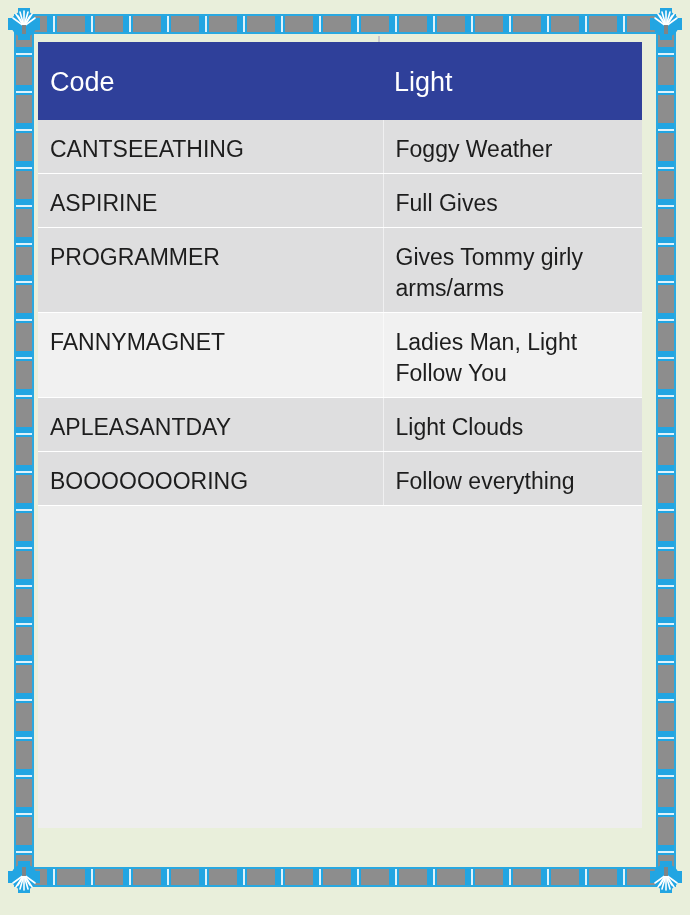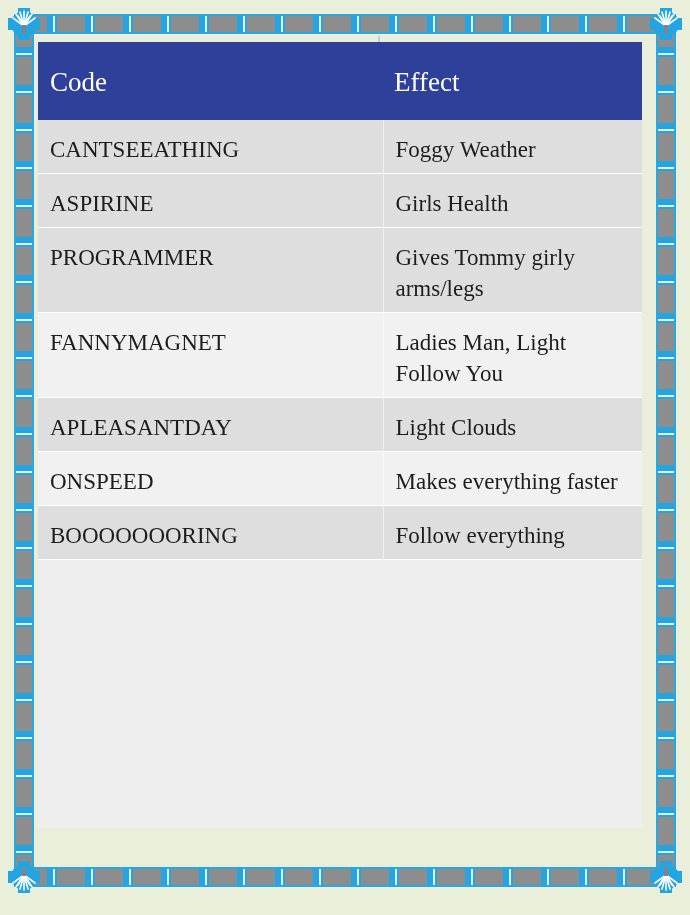--- a/index.html
+++ b/index.html
@@ -94,21 +94,20 @@
     top: 42px;
     width: 604px;
     height: 786px;
     overflow: hidden;
     background: #eeeeee;
   }
   table.cheat-table {
     border-collapse: collapse;
     width: 604px;
     table-layout: fixed;
-    font-family: Liberation Serif, serif;
   }
   table.cheat-table col.col-code   { width: 345px; }
   table.cheat-table col.col-effect { width: 259px; }
 
   thead th {
     background: #2f409a;
     color: #ffffff;
     font-size: 27px;
     font-weight: normal;
     text-align: left;
@@ -232,47 +231,43 @@
 
 <div id="table-wrap">
   <table class="cheat-table">
     <colgroup>
       <col class="col-code">
       <col class="col-effect">
     </colgroup>
     <thead>
       <tr>
         <th class="th-code">Code</th>
-        <th class="th-effect">Effect</th>
+        <th class="th-effect">Light</th>
       </tr>
     </thead>
     <tbody id="table-body">
         <tr class="row-even">
           <td class="cell-code">CANTSEEATHING</td>
           <td class="cell-effect">Foggy Weather</td>
         </tr>
         <tr class="row-even">
           <td class="cell-code">ASPIRINE</td>
-          <td class="cell-effect">Girls Health</td>
+          <td class="cell-effect">Full Gives</td>
         </tr>
         <tr class="row-even">
           <td class="cell-code">PROGRAMMER</td>
-          <td class="cell-effect">Gives Tommy girly arms/legs</td>
+          <td class="cell-effect">Gives Tommy girly arms/arms</td>
         </tr>
         <tr class="row-odd">
           <td class="cell-code">FANNYMAGNET</td>
           <td class="cell-effect">Ladies Man, Light Follow You</td>
         </tr>
         <tr class="row-even">
           <td class="cell-code">APLEASANTDAY</td>
           <td class="cell-effect">Light Clouds</td>
         </tr>
-        <tr class="row-odd">
-          <td class="cell-code">ONSPEED</td>
-          <td class="cell-effect">Makes everything faster</td>
-        </tr>
         <tr class="row-even">
           <td class="cell-code">BOOOOOOORING</td>
           <td class="cell-effect">Follow everything</td>
         </tr>
       </tbody>
   </table>
 </div>
 
 </body></html>

